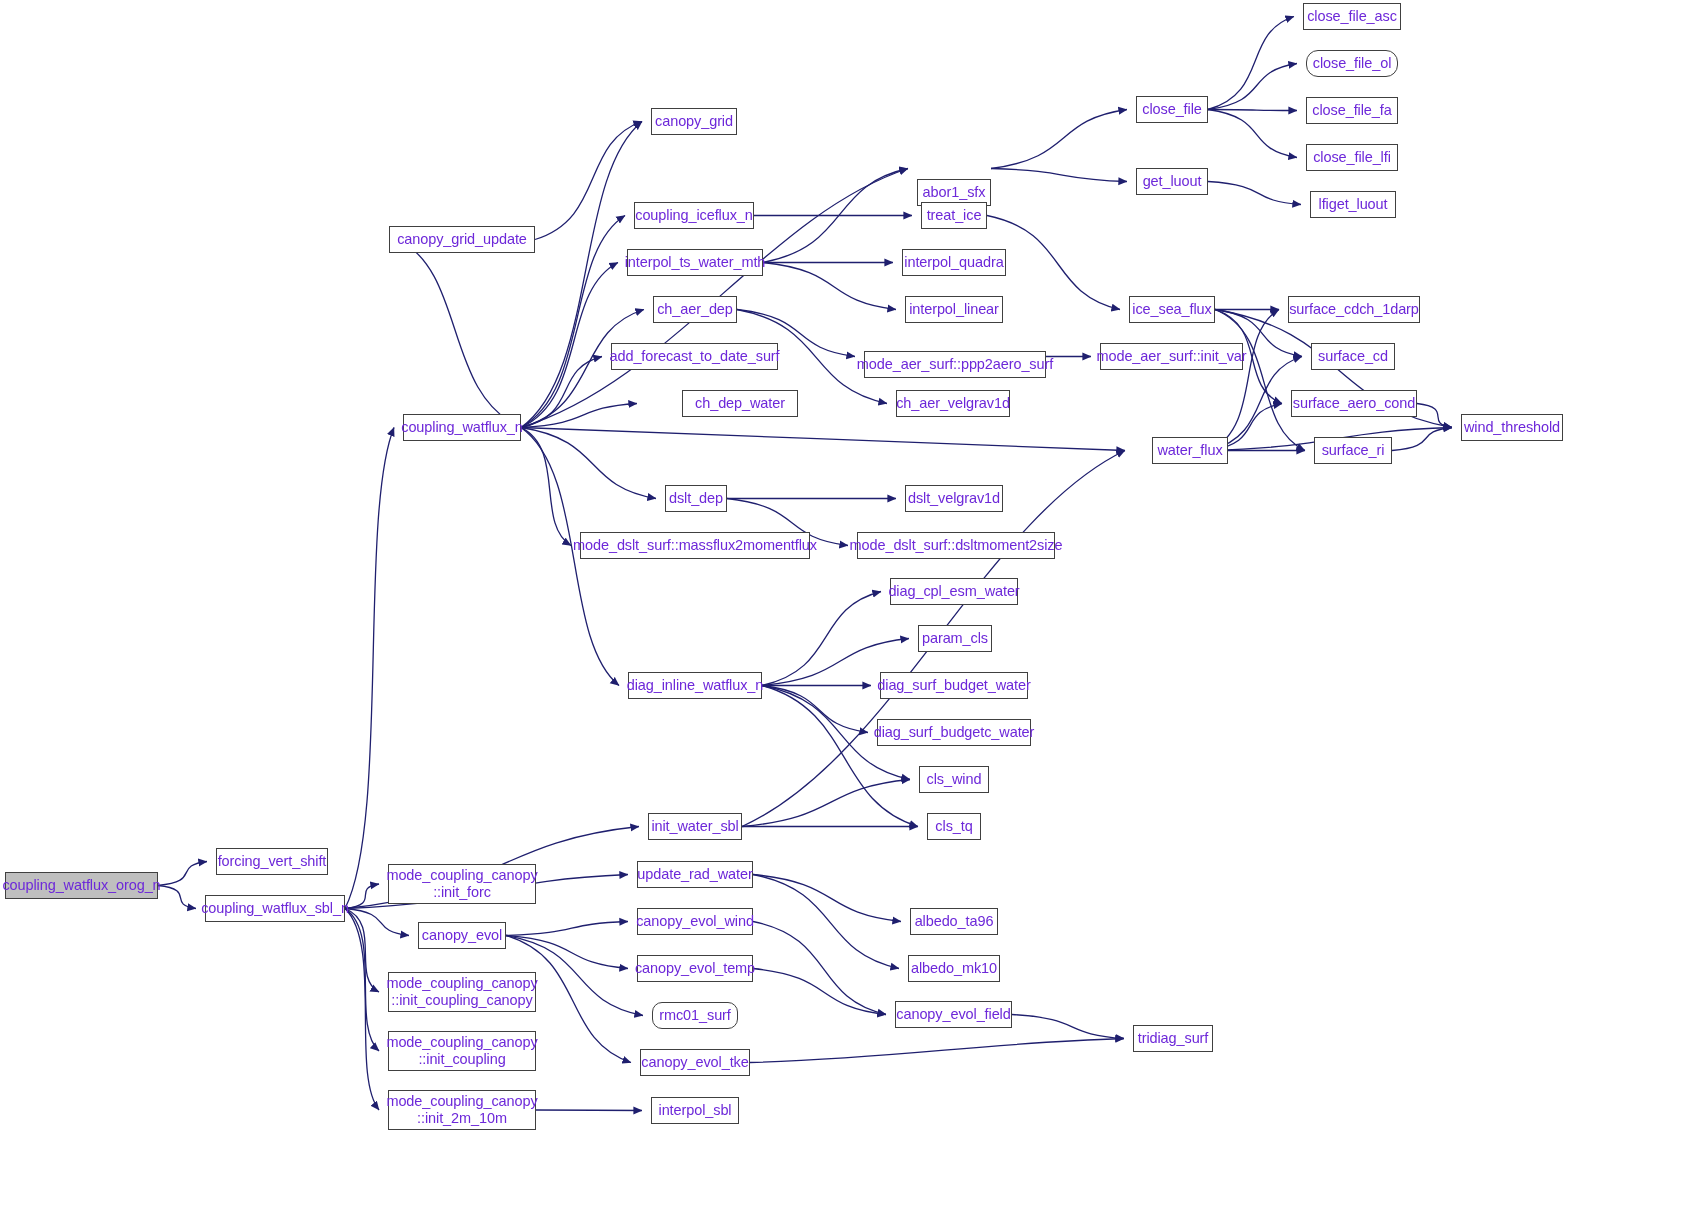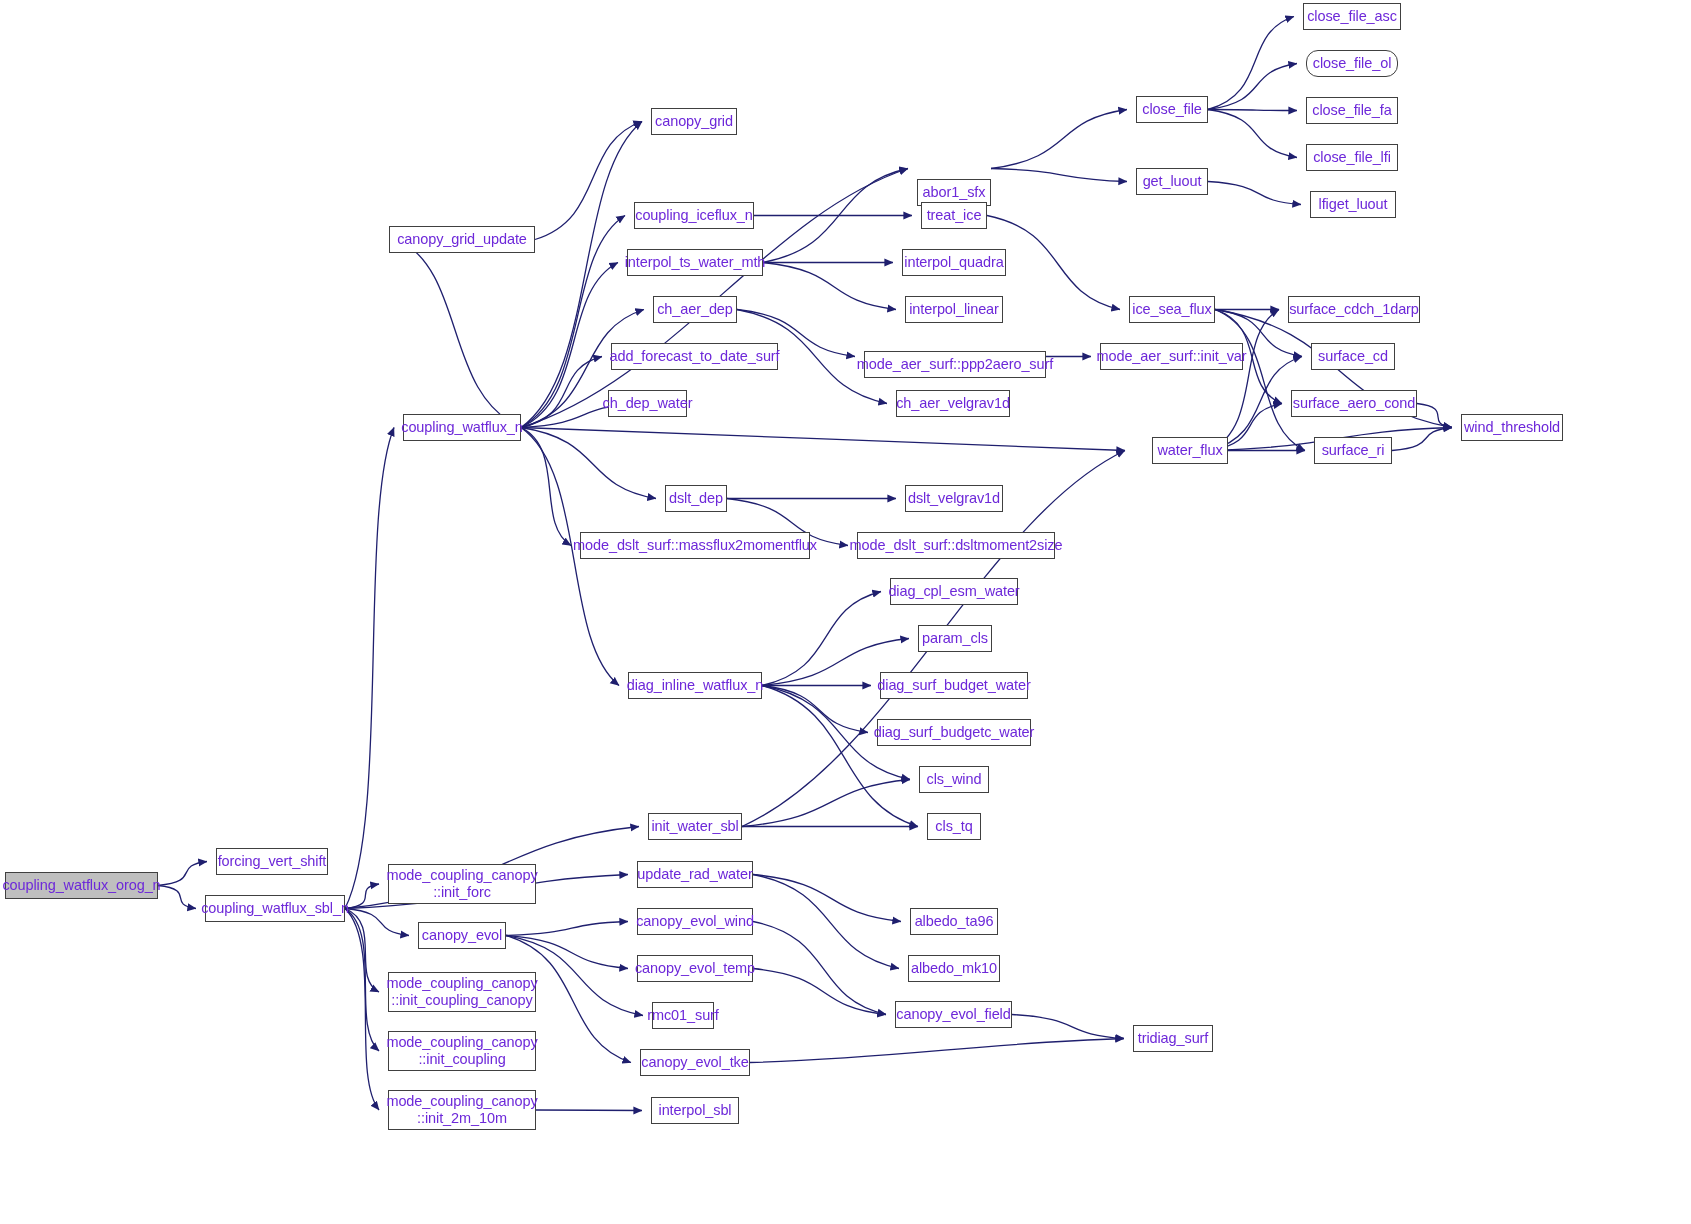--- a/index.html
+++ b/index.html
@@ -139,21 +139,21 @@
     <div class="node" style="left: 418px; top: 922px; width: 88px; height: 27px;"><span class="lbl">canopy_evol</span></div>
     <div class="node" style="left: 388px; top: 972px; width: 148px; height: 40px;"><span class="lbl">mode_coupling_canopy
 ::init_coupling_canopy</span></div>
     <div class="node" style="left: 388px; top: 1031px; width: 148px; height: 40px;"><span class="lbl">mode_coupling_canopy
 ::init_coupling</span></div>
     <div class="node" style="left: 388px; top: 1090px; width: 148px; height: 40px;"><span class="lbl">mode_coupling_canopy
 ::init_2m_10m</span></div>
     <div class="node" style="left: 651px; top: 1097px; width: 88px; height: 27px;"><span class="lbl">interpol_sbl</span></div>
     <div class="node" style="left: 637px; top: 908px; width: 116px; height: 27px;"><span class="lbl">canopy_evol_wind</span></div>
     <div class="node" style="left: 637px; top: 955px; width: 116px; height: 27px; text-align: center;"><span class="lbl">canopy_evol_temp</span></div>
-    <div class="node" style="left: 652px; top: 1002px; width: 62px; height: 27px;"><span class="lbl">rmc01_surf</span></div>
+    <div class="node" style="left: 652px; top: 1002px; width: 86px; height: 27px; border-radius: 10px;"><span class="lbl">rmc01_surf</span></div>
     <div class="node" style="left: 640px; top: 1049px; width: 110px; height: 27px;"><span class="lbl">canopy_evol_tke</span></div>
     <div class="node" style="left: 895px; top: 1001px; width: 117px; height: 27px;"><span class="lbl">canopy_evol_field</span></div>
     <div class="node" style="left: 1133px; top: 1025px; width: 80px; height: 27px;"><span class="lbl">tridiag_surf</span></div>
     <div class="node" style="left: 910px; top: 908px; width: 88px; height: 27px;"><span class="lbl">albedo_ta96</span></div>
     <div class="node" style="left: 908px; top: 955px; width: 92px; height: 27px;"><span class="lbl">albedo_mk10</span></div>
     <div class="node" style="left: 637px; top: 861px; width: 116px; height: 27px;"><span class="lbl">update_rad_water</span></div>
     <div class="node" style="left: 648px; top: 813px; width: 94px; height: 27px;"><span class="lbl">init_water_sbl</span></div>
     <div class="node" style="left: 919px; top: 766px; width: 70px; height: 27px;"><span class="lbl">cls_wind</span></div>
     <div class="node" style="left: 927px; top: 813px; width: 54px; height: 27px;"><span class="lbl">cls_tq</span></div>
     <div class="node" style="left: 628px; top: 672px; width: 134px; height: 27px;"><span class="lbl">diag_inline_watflux_n</span></div>
@@ -161,21 +161,21 @@
     <div class="node" style="left: 918px; top: 625px; width: 74px; height: 27px;"><span class="lbl">param_cls</span></div>
     <div class="node" style="left: 880px; top: 672px; width: 148px; height: 27px;"><span class="lbl">diag_surf_budget_water</span></div>
     <div class="node" style="left: 877px; top: 719px; width: 154px; height: 27px;"><span class="lbl">diag_surf_budgetc_water</span></div>
     <div class="node" style="left: 403px; top: 414px; width: 118px; height: 27px;"><span class="lbl">coupling_watflux_n</span></div>
     <div class="node" style="left: 389px; top: 226px; width: 146px; height: 27px;"><span class="lbl">canopy_grid_update</span></div>
     <div class="node" style="left: 651px; top: 108px; width: 86px; height: 27px;"><span class="lbl">canopy_grid</span></div>
     <div class="node" style="left: 634px; top: 202px; width: 120px; height: 27px;"><span class="lbl">coupling_iceflux_n</span></div>
     <div class="node" style="left: 627px; top: 249px; width: 136px; height: 27px;"><span class="lbl">interpol_ts_water_mth</span></div>
     <div class="node" style="left: 653px; top: 296px; width: 84px; height: 27px;"><span class="lbl">ch_aer_dep</span></div>
     <div class="node" style="left: 611px; top: 343px; width: 167px; height: 27px;"><span class="lbl">add_forecast_to_date_surf</span></div>
-    <div class="node" style="left: 608px; top: 390px; width: 79px; height: 27px;"><span class="lbl">ch_dep_water</span></div>
+    <div class="node" style="left: 682px; top: 390px; width: 116px; height: 27px;"><span class="lbl">ch_dep_water</span></div>
     <div class="node" style="left: 665px; top: 485px; width: 62px; height: 27px;"><span class="lbl">dslt_dep</span></div>
     <div class="node" style="left: 580px; top: 532px; width: 230px; height: 27px;"><span class="lbl">mode_dslt_surf::massflux2momentflux</span></div>
     <div class="node" style="left: 857px; top: 532px; width: 198px; height: 27px;"><span class="lbl">mode_dslt_surf::dsltmoment2size</span></div>
     <div class="node" style="left: 905px; top: 485px; width: 98px; height: 27px; text-align: right;"><span class="lbl">dslt_velgrav1d</span></div>
     <div class="node" style="left: 917px; top: 155px; width: 74px; height: 27px; margin-top: 24px;"><span class="lbl">abor1_sfx</span></div>
     <div class="node" style="left: 921px; top: 202px; width: 66px; height: 27px;"><span class="lbl">treat_ice</span></div>
     <div class="node" style="left: 902px; top: 249px; width: 104px; height: 27px;"><span class="lbl">interpol_quadra</span></div>
     <div class="node" style="left: 905px; top: 296px; width: 98px; height: 27px;"><span class="lbl">interpol_linear</span></div>
     <div class="node" style="left: 864px; top: 351px; width: 182px; height: 27px;"><span class="lbl">mode_aer_surf::ppp2aero_surf</span></div>
     <div class="node" style="left: 896px; top: 390px; width: 114px; height: 27px;"><span class="lbl">ch_aer_velgrav1d</span></div>

